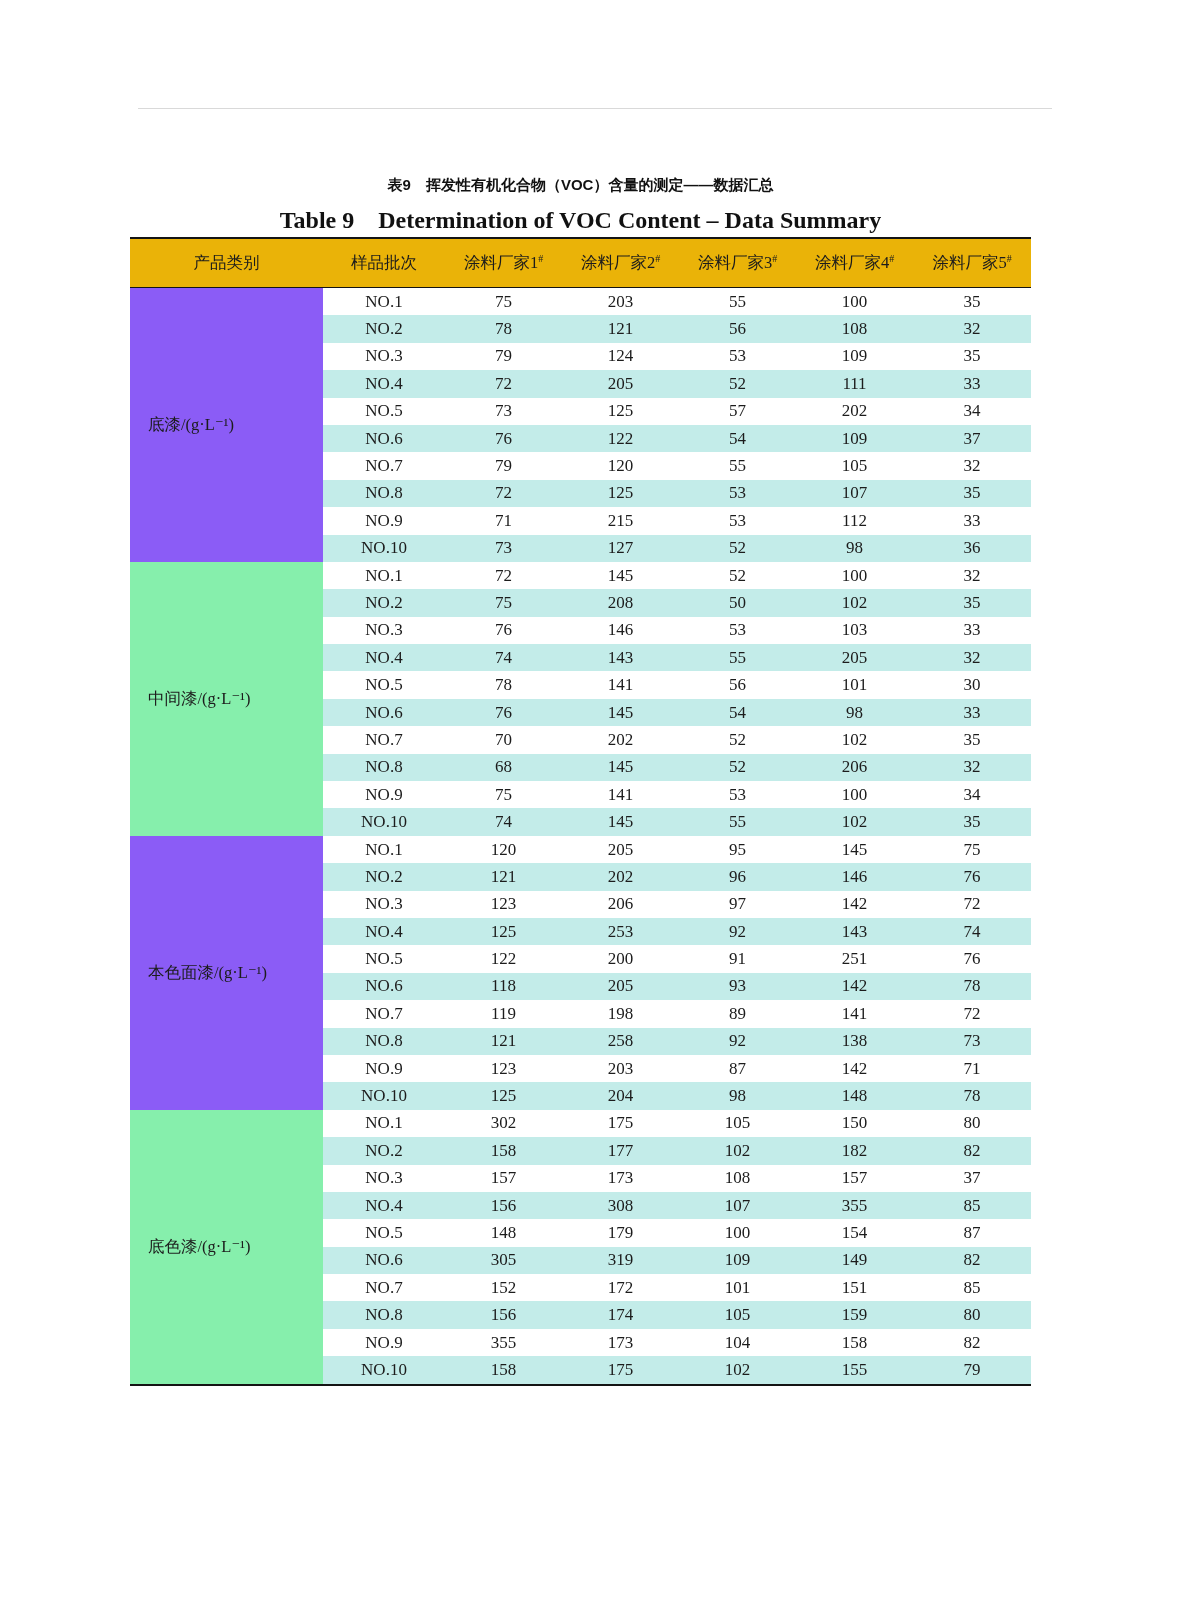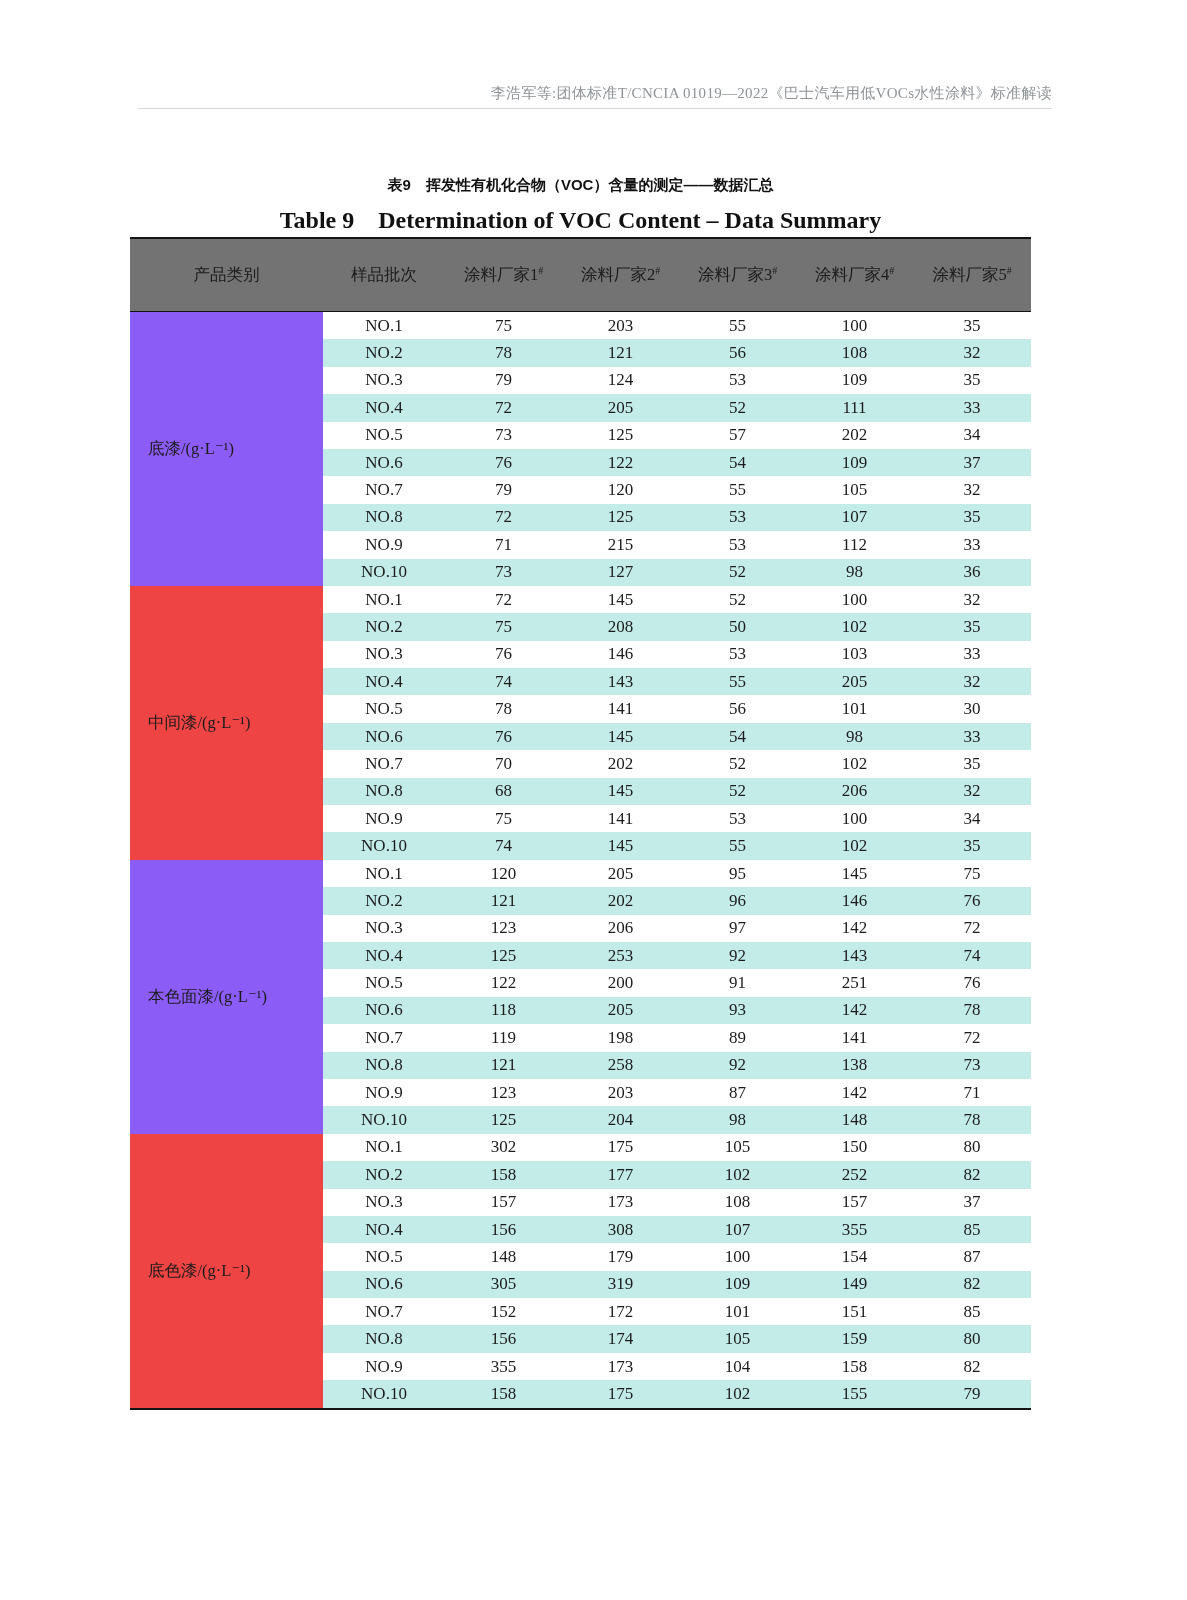--- a/index.html
+++ b/index.html
@@ -58,47 +58,47 @@
     width: 901px;
     border-collapse: collapse;
     table-layout: fixed;
     border-top: 2.5px solid #141414;
     border-bottom: 2.5px solid #141414;
     font-family: "Liberation Serif", "DejaVu Serif", serif;
     font-size: 17px;
     color: #1c1c1c;
   }
   table.voc-table thead th {
-    background: #737373;
+    background: #eab308;
     height: 40px;
     border-bottom: 1.5px solid #141414;
     font-weight: 400;
     font-size: 16.5px;
     text-align: center;
-    padding: 16px;
+    padding: 4px;
   }
   table.voc-table thead th sup {
     font-size: 10px;
     line-height: 0;
   }
   table.voc-table tbody td {
     height: 27.4px;
     padding: 0;
     text-align: center;
     background: #ffffff;
   }
   table.voc-table tbody tr.stripe td { background: #c3ece9; }
   table.voc-table tbody td.cat {
     text-align: left;
     padding-left: 18px;
     font-size: 16.5px;
     vertical-align: middle;
   }
   table.voc-table tbody td.cat-white { background: #8b5cf6; }
-  table.voc-table tbody td.cat-cyan  { background: #ef4444; }
+  table.voc-table tbody td.cat-cyan  { background: #86efac; }
   .footer {
     position: absolute;
     top: 1500px;
     right: 135px;
     display: flex;
     align-items: stretch;
   }
   .footer-text { text-align: right; }
   .footer-zh {
     font-size: 21px;
@@ -125,21 +125,20 @@
     font-family: "Liberation Serif", "DejaVu Serif", serif;
     display: flex;
     align-items: center;
   }
 </style>
 </head>
 <body>
 
 <div class="page">
 
-  <div class="running-head">李浩军等:团体标准T/CNCIA 01019—2022《巴士汽车用低VOCs水性涂料》标准解读</div>
 
   <div class="head-rule"></div>
 
   <div class="title-zh">表9　挥发性有机化合物（VOC）含量的测定——数据汇总</div>
 
   <div class="title-en">Table 9　Determination of VOC Content – Data Summary</div>
 
   <table class="voc-table">
     <colgroup>
       <col style="width:193px">
@@ -412,21 +411,21 @@
           <td>175</td>
           <td>105</td>
           <td>150</td>
           <td>80</td>
         </tr>
         <tr class="stripe">
           <td>NO.2</td>
           <td>158</td>
           <td>177</td>
           <td>102</td>
-          <td>252</td>
+          <td>182</td>
           <td>82</td>
         </tr>
         <tr>
           <td>NO.3</td>
           <td>157</td>
           <td>173</td>
           <td>108</td>
           <td>157</td>
           <td>37</td>
         </tr>

